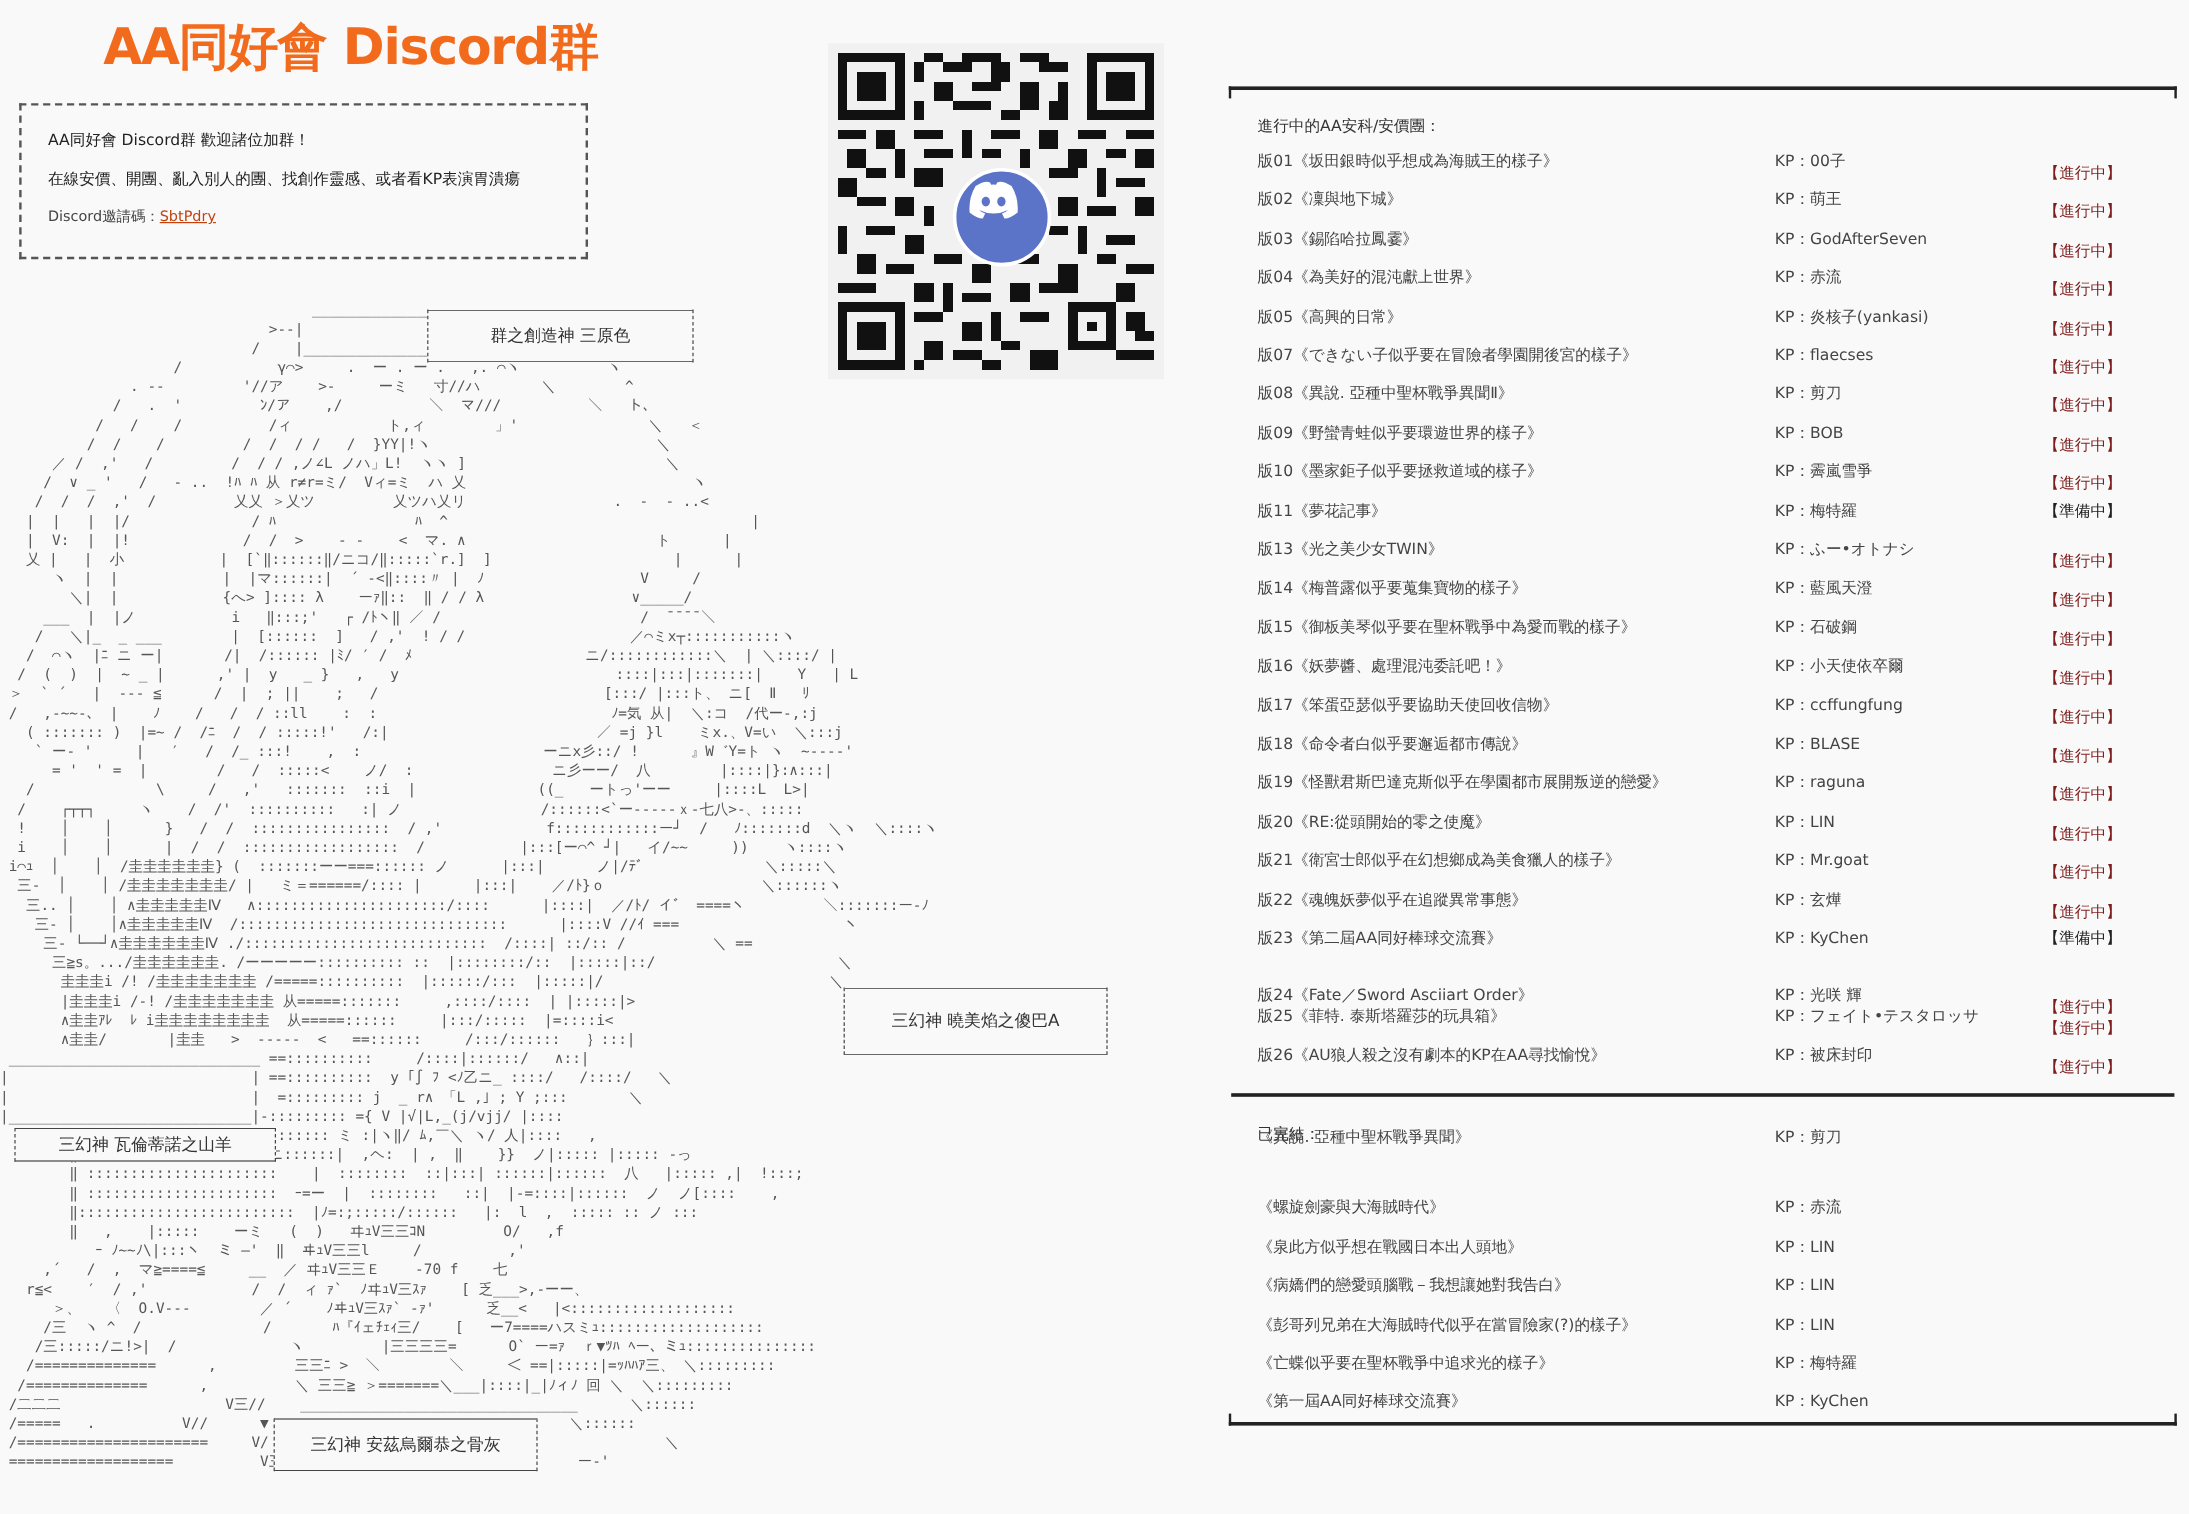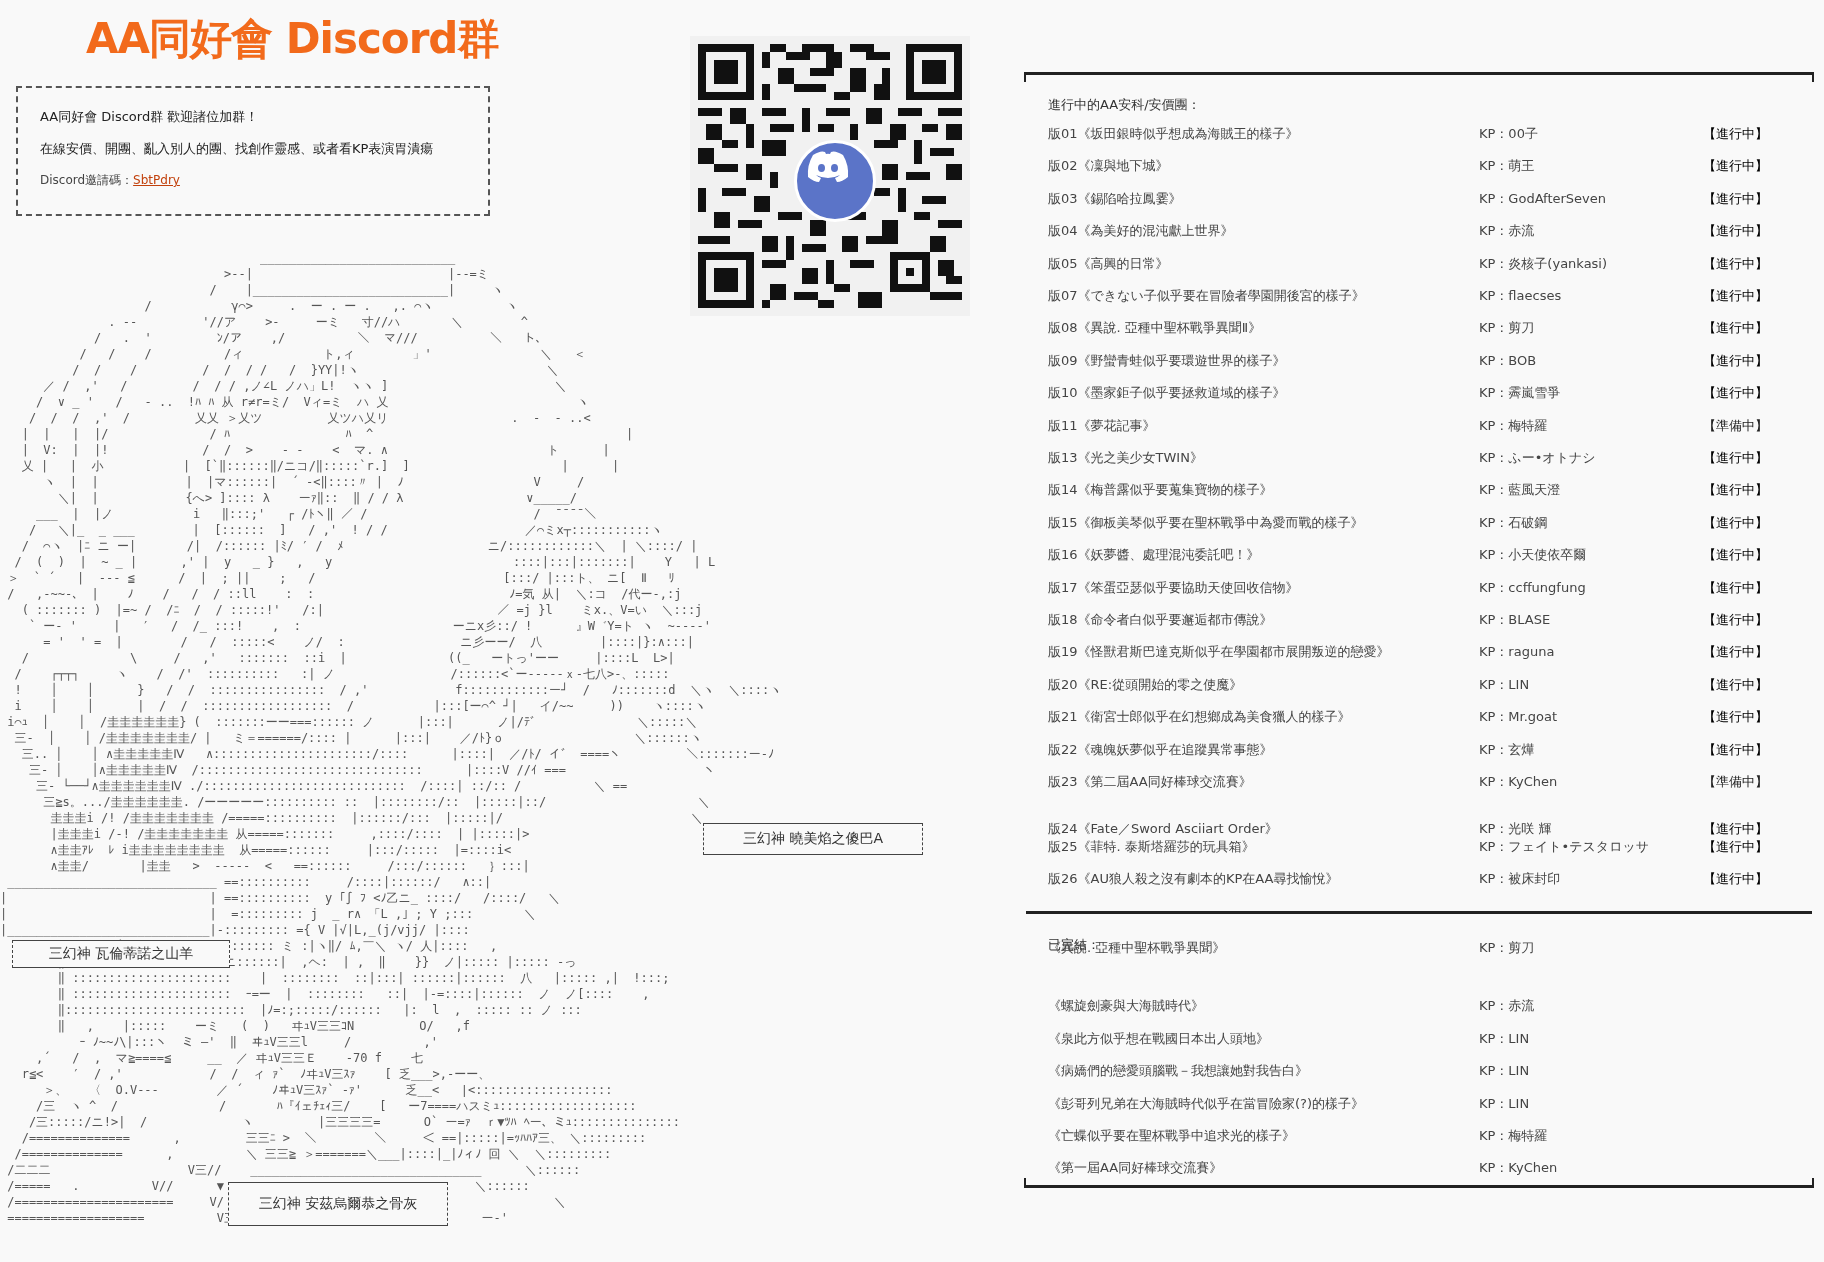--- a/index.html
+++ b/index.html
@@ -71,21 +71,21 @@
   .section-title {
     position: absolute; left: 24px; font-size: 13px; color: #333; white-space: nowrap;
   }
   .row {
     position: absolute; left: 24px; width: 740px; height: 24px;
     font-size: 13px; color: #444; white-space: nowrap;
   }
   .row .name { position: absolute; left: 0; top: 0; }
   .row .kp { position: absolute; left: 431px; top: 0; }
   .row .status { position: absolute; left: 655px; top: 0; }
-  .status.active { color: #000000; }
+  .status.active { color: #7f1d1d; margin-top: 10px; }
   .status.prep { color: #222; }
 </style>
 </head>
 <body>
 
 <div class="title">AA同好會 Discord群</div>
 
 <div class="info-box">
   <div class="line">AA同好會 Discord群 歡迎諸位加群！</div>
   <div class="line">在線安價、開團、亂入別人的團、找創作靈感、或者看KP表演胃潰瘍</div>
@@ -255,21 +255,22 @@
       ＞、   〈  O.V---        ／ ´    ﾉヰｭV三ｽｧ` -ｧ'      乏__&lt;   ∣&lt;:::::::::::::::::::
      /三  ヽ ^  /              /       ﾊ『ｲェﾁｪｨ三/    [   ー7====ハスミｭ:::::::::::::::::::
     /三:::::/ニ!&gt;|  /             ヽ         |三三三三=      O` ー=ｧ  ｒ▼ﾂﾊ ﾍー、ミｭ:::::::::::::::
    /==============      ,         三三ﾆ &gt;  ＼        ＼     ＜ ==|:::::|=ｯﾊﾊｱ三、 ＼:::::::::
   /==============      ,          ＼ 三三≧ ＞=======＼___|::::|_|ﾉィﾉ 回 ＼  ＼:::::::::
  /二二二                   V三//    ________________________________      ＼::::::
  /=====   .          V//      ▼      ▼     、  ▼   ▼    ▼         ＼::::::
  /======================     V/              、                              ＼
  ===================          V三三≧=ｭ.__        ﾊ          ＿      ー‐'
 </pre>
-  <div class="art-label" style="left:703px;top:573px;width:220px;height:32px;">三幻神 曉美焰之傻巴A</div>
+  <div class="art-label" style="left:356px;top:8px;width:222px;height:44px;">群之創造神 三原色</div>
+  <div class="art-label" style="left:703px;top:573px;width:220px;height:56px;">三幻神 曉美焰之傻巴A</div>
   <div class="art-label" style="left:12px;top:690px;width:218px;height:28px;">三幻神 瓦倫蒂諾之山羊</div>
   <div class="art-label" style="left:228px;top:932px;width:220px;height:44px;">三幻神 安茲烏爾恭之骨灰</div>
 </div>
 
 <div class="panel">
   <div class="top-rule"></div>
 
   <div class="section-title" style="top:28px;">進行中的AA安科/安價團：</div>
 
   <div id="ongoing-list">

